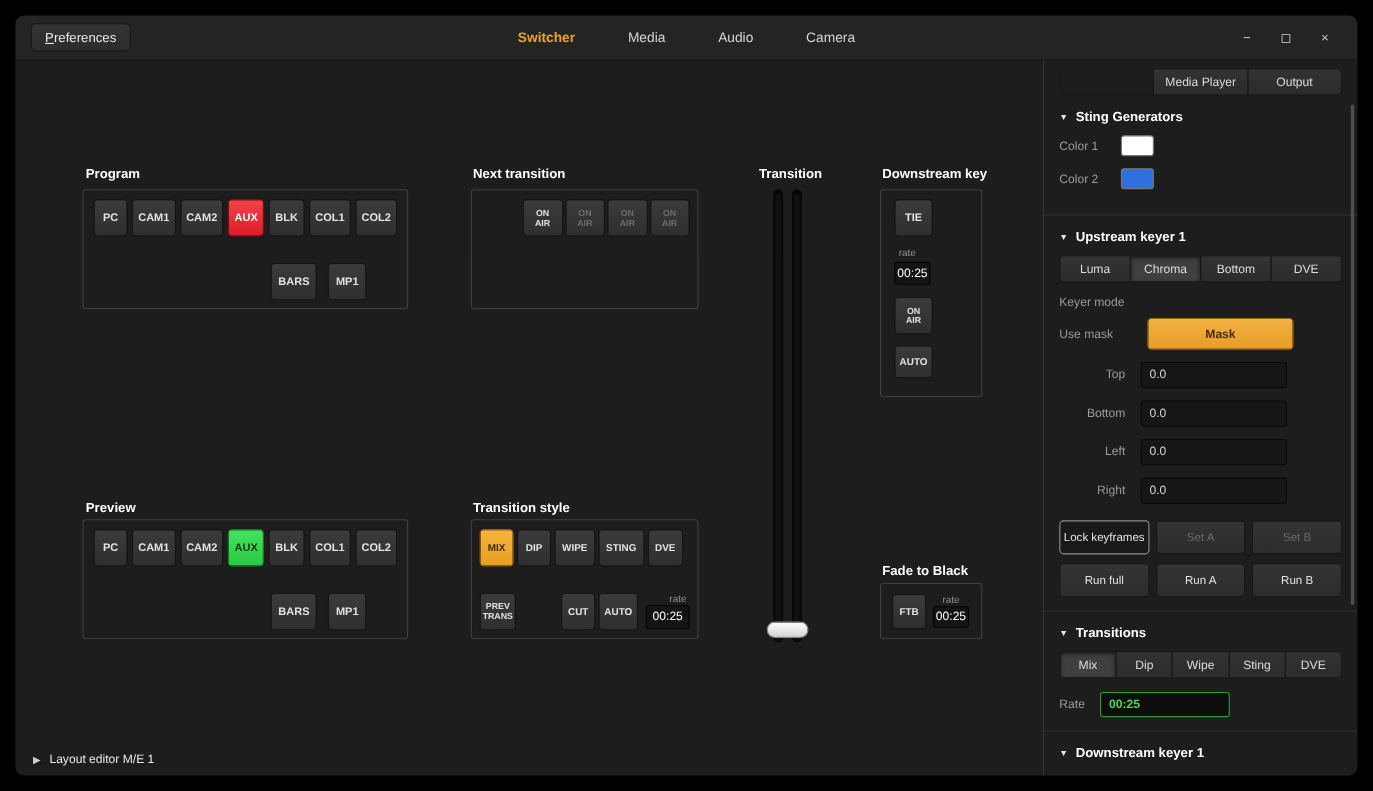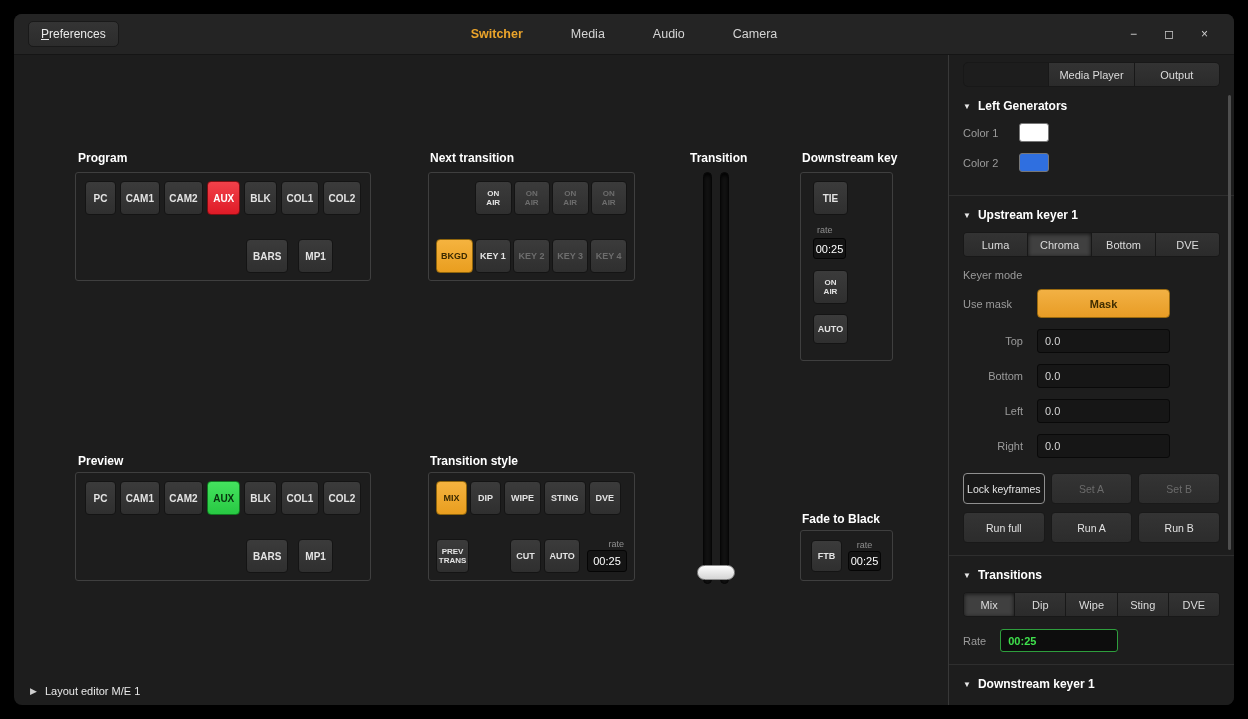--- a/index.html
+++ b/index.html
@@ -105,21 +105,21 @@
 
   .seg-tabs { display:flex; height:25px; border-radius:4px; overflow:hidden; border:1px solid #181818; }
   .seg { flex:1; background:linear-gradient(#333,#2b2b2b); color:#dcdcdc; font-size:11px; border:none;
     border-left:1px solid #181818; }
   .seg:first-child { border-left:none; }
   .seg.pressed { background:#404040; box-shadow:inset 0 1px 4px rgba(0,0,0,.7); }
 
   .keyer-mode-label { margin:12px 0 2px; }
   .mask-row { display:flex; align-items:center; margin-top:8px; }
   .mask-row .glabel { width:60px; }
-  .mask-btn { margin-left:14px; width:133px; height:29px; background:linear-gradient(#f2b144,#e89c25);
+  .mask-btn { margin-left:20px; width:133px; height:29px; background:linear-gradient(#f2b144,#e89c25);
     border:1px solid #9a6a10; border-radius:4px; color:#402d00; font-weight:700; font-size:11px; }
 
   .field-row { display:flex; align-items:center; margin-top:11px; }
   .flabel { width:60px; text-align:right; color:#9b9b9b; font-size:11px; }
   .num-input { margin-left:14px; width:133px; height:24px; background:#161616; border:1px solid #090909;
     border-radius:3px; color:#d6d6d6; font-size:11px; padding:0 7px; }
 
   .btn-grid { display:flex; gap:6px; margin-top:15px; }
   .btn-grid.second { margin-top:8px; }
   .pbtn { flex:1; height:31px; background:linear-gradient(#343434,#2c2c2c); border:1px solid #191919;
@@ -188,27 +188,20 @@
             </button>
           <button class="bus onair stack dim">
               <span>ON</span>
               <span>AIR</span>
             </button>
           <button class="bus onair stack dim">
               <span>ON</span>
               <span>AIR</span>
             </button>
         </div>
-        <div class="row nt-key-row">
-          <button class="bus keybtn orange">BKGD</button>
-          <button class="bus keybtn">KEY 1</button>
-          <button class="bus keybtn dim">KEY 2</button>
-          <button class="bus keybtn dim">KEY 3</button>
-          <button class="bus keybtn dim">KEY 4</button>
-        </div>
       </div>
 
       <div class="pane-title" style="left:676px;top:96px">Transition</div>
       <div class="tbar" style="left:686px;top:117px;height:412px">
         <div class="groove"></div>
         <div class="groove"></div>
         <div class="tbar-handle"></div>
       </div>
 
       <div class="pane-title" style="left:788px;top:96px">Downstream key</div>
@@ -282,21 +275,21 @@
 
       <div class="panel-tabs">
         <button class="ptab pressed">Palettes</button>
         <button class="ptab">Media Player</button>
         <button class="ptab">Output</button>
       </div>
 
       <div class="section">
         <div class="sec-header">
           <span class="tri">▼</span>
-          <span>Left Generators</span>
+          <span>Sting Generators</span>
         </div>
         <div class="cg-row">
           <span class="glabel">Color 1</span>
           <button class="swatch" style="background: rgb(255, 255, 255);"></button>
         </div>
         <div class="cg-row">
           <span class="glabel">Color 2</span>
           <button class="swatch" style="background: rgb(47, 111, 224);"></button>
         </div>
       </div>

